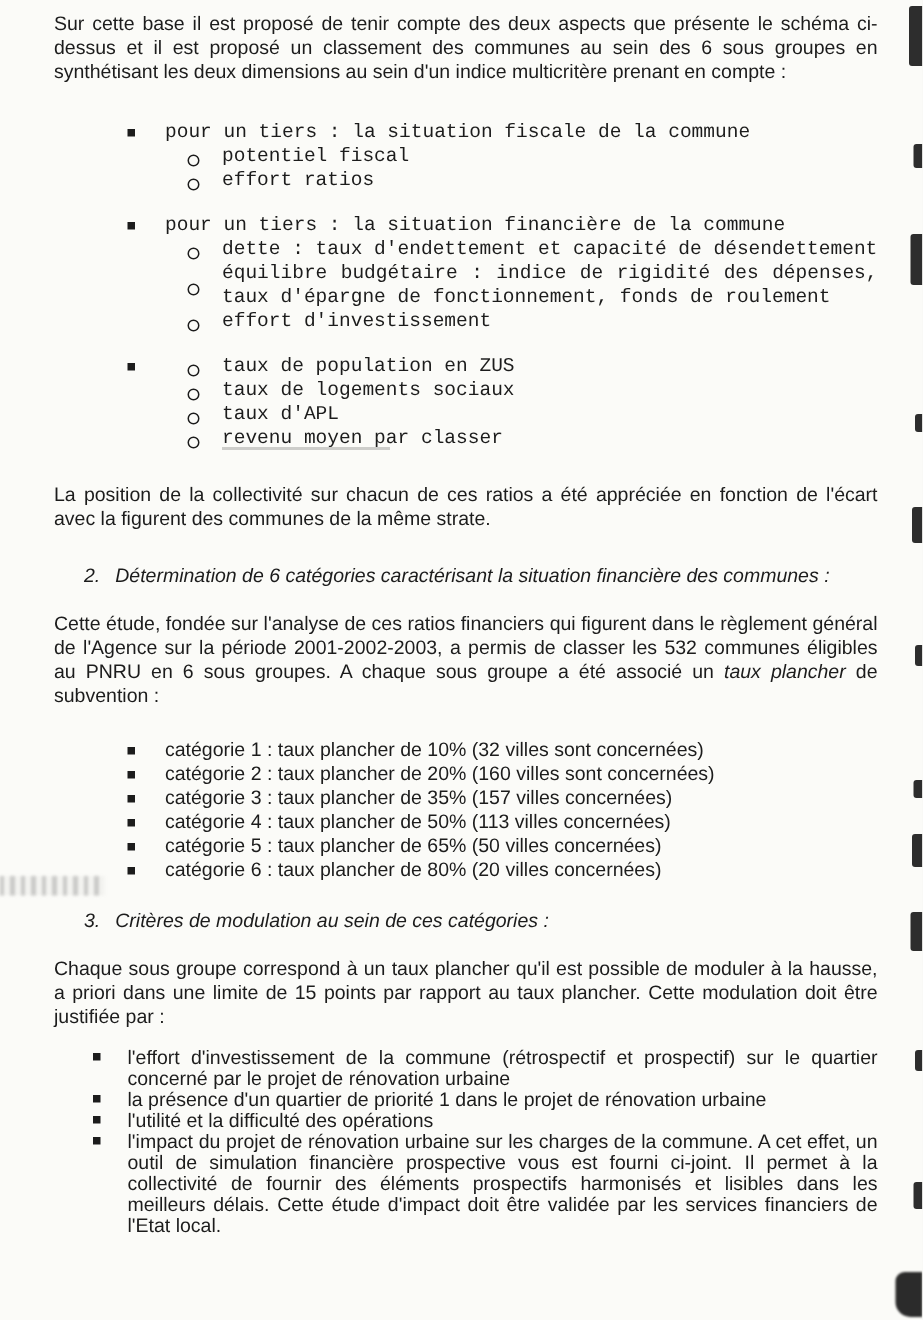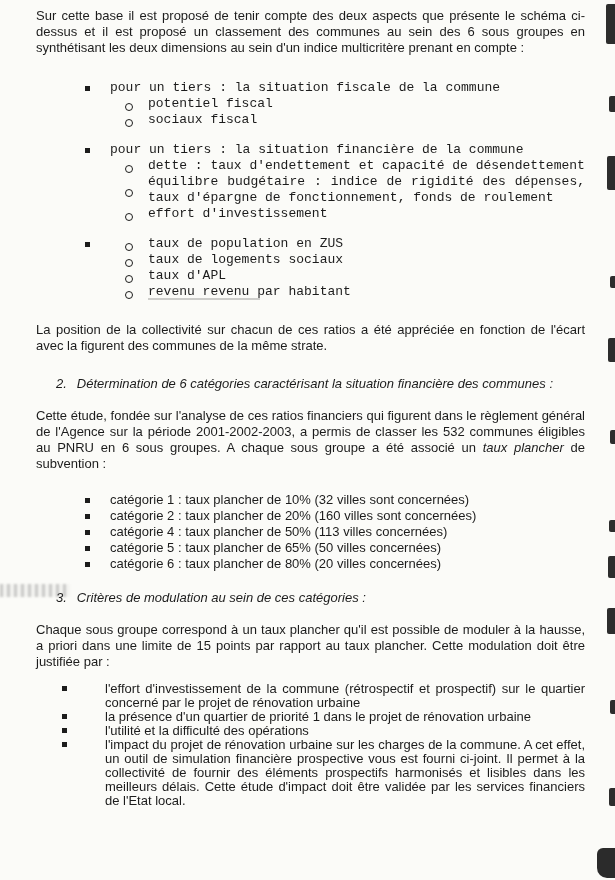--- a/index.html
+++ b/index.html
@@ -58,21 +58,21 @@
 
   
   .cats { margin-bottom: 18px; }
   .cat { display: flex; margin-left: 49px; }
   .cat .sqb { margin-top: 6px; }
 
   .s3-para { margin-bottom: 12px; }
 
   
   .crits { line-height: 14px; }
-  .crit { display: flex; margin-left: 26px; gap: 20px; }
+  .crit { display: flex; margin-left: 26px; }
   .crit .sqb { margin: 4px 18px 0 0; }
   .crit .txt { flex: 1; min-width: 0; }
 
   
   .art {
     position: absolute; right: 0;
     background: rgba(16,16,16,0.88);
     border-radius: 2px 0 0 2px;
     filter: blur(0.5px);
   }
@@ -110,21 +110,21 @@
       <div class="l1">
         <span class="sqb"></span>
         <div class="l1body">
           <div class="txt">pour un tiers : la situation fiscale de la commune</div>
           <div class="l2">
             <span class="ob"></span>
             <div class="txt">potentiel fiscal</div>
           </div>
           <div class="l2">
             <span class="ob"></span>
-            <div class="txt">sociaux fiscal</div>
+            <div class="txt">effort ratios</div>
           </div>
         </div>
       </div>
 
       <div class="l1">
         <span class="sqb"></span>
         <div class="l1body">
           <div class="txt">pour un tiers : la situation financière de la commune</div>
           <div class="l2">
             <span class="ob"></span>
@@ -151,21 +151,21 @@
           <div class="l2">
             <span class="ob"></span>
             <div class="txt">taux de logements sociaux</div>
           </div>
           <div class="l2">
             <span class="ob"></span>
             <div class="txt">taux d'APL</div>
           </div>
           <div class="l2">
             <span class="ob"></span>
-            <div class="txt">revenu revenu par habitant</div>
+            <div class="txt">revenu moyen par classer</div>
           </div>
         </div>
       </div>
 
     </div>
 
     <p class="para pos-para">La position de la collectivité sur chacun de ces ratios a été appréciée en fonction de l'écart avec la figurent des communes de la même strate.</p>
 
     <div class="sec-title">
       <span class="sec-num">2.</span><span>Détermination de 6 catégories caractérisant la situation financière des communes :</span>
@@ -174,20 +174,24 @@
     <p class="para s2-para"><span>Cette étude, fondée sur l'analyse de ces ratios financiers qui figurent dans le règlement général de l'Agence sur la période 2001-2002-2003, a permis de classer les 532 communes éligibles au PNRU en 6 sous groupes. A chaque sous groupe a été associé un </span><i class="em">taux plancher</i><span> de subvention :</span></p>
 
     <div class="cats">
       <div class="cat">
         <span class="sqb"></span>
         <div class="txt nojust">catégorie 1 : taux plancher de 10% (32 villes sont concernées)</div>
       </div>
       <div class="cat">
         <span class="sqb"></span>
         <div class="txt nojust">catégorie 2 : taux plancher de 20% (160 villes sont concernées)</div>
+      </div>
+      <div class="cat">
+        <span class="sqb"></span>
+        <div class="txt nojust">catégorie 3 : taux plancher de 35% (157 villes concernées)</div>
       </div>
       <div class="cat">
         <span class="sqb"></span>
         <div class="txt nojust">catégorie 4 : taux plancher de 50% (113 villes concernées)</div>
       </div>
       <div class="cat">
         <span class="sqb"></span>
         <div class="txt nojust">catégorie 5 : taux plancher de 65% (50 villes concernées)</div>
       </div>
       <div class="cat">

